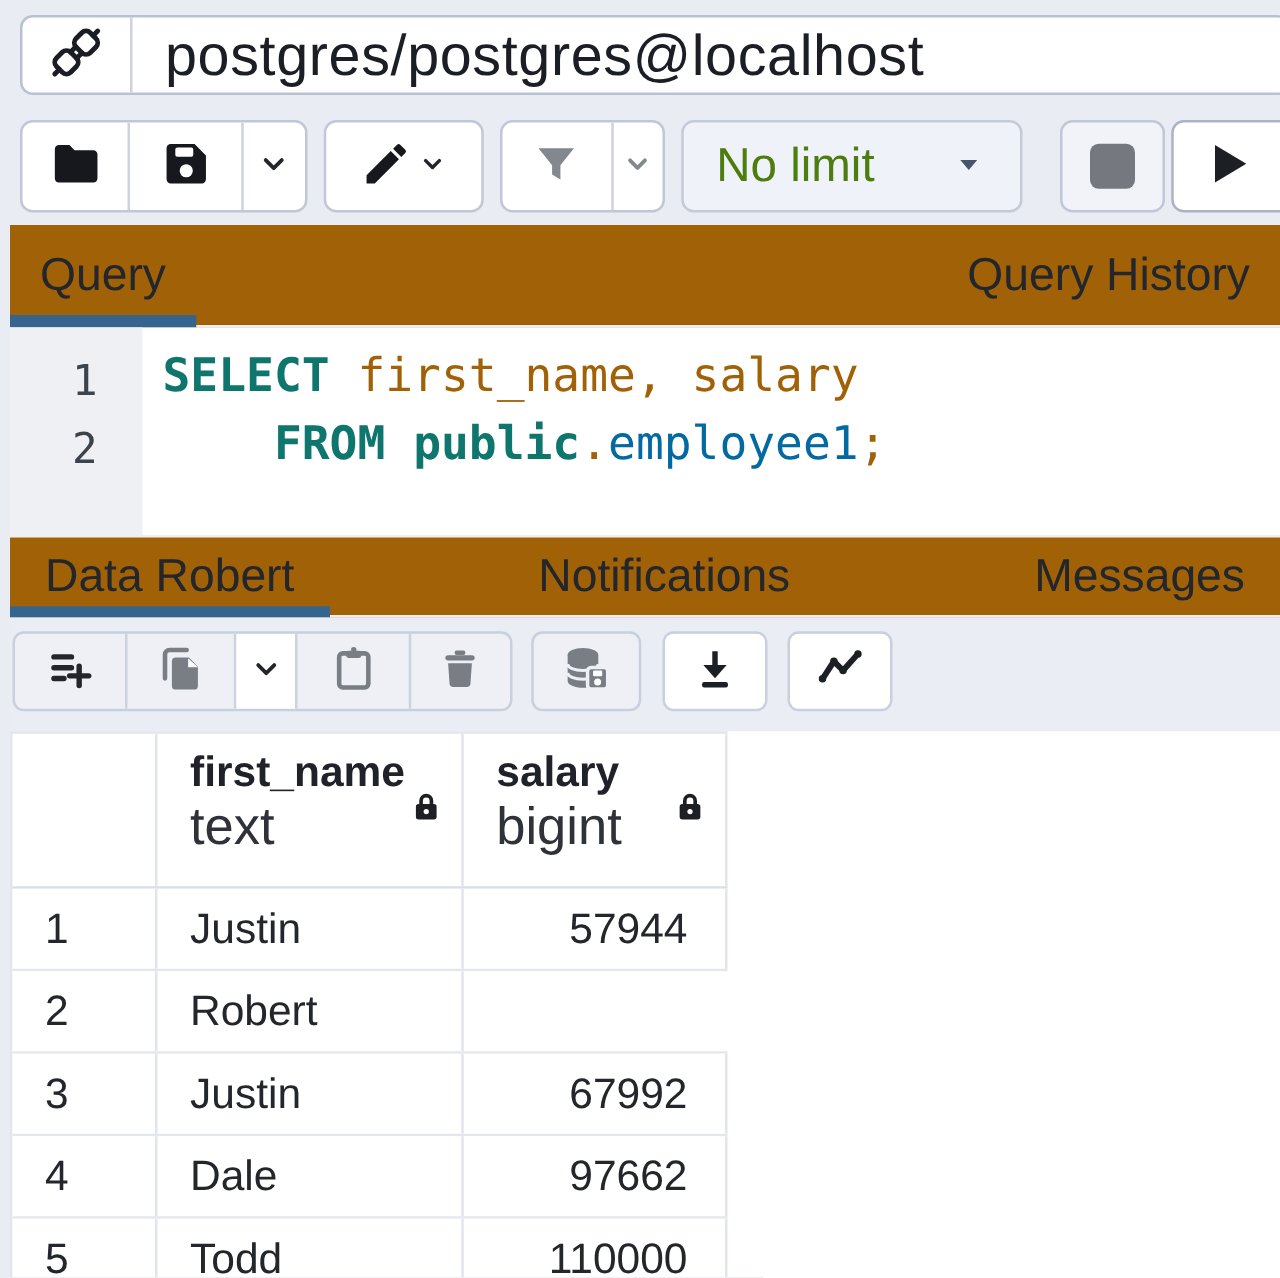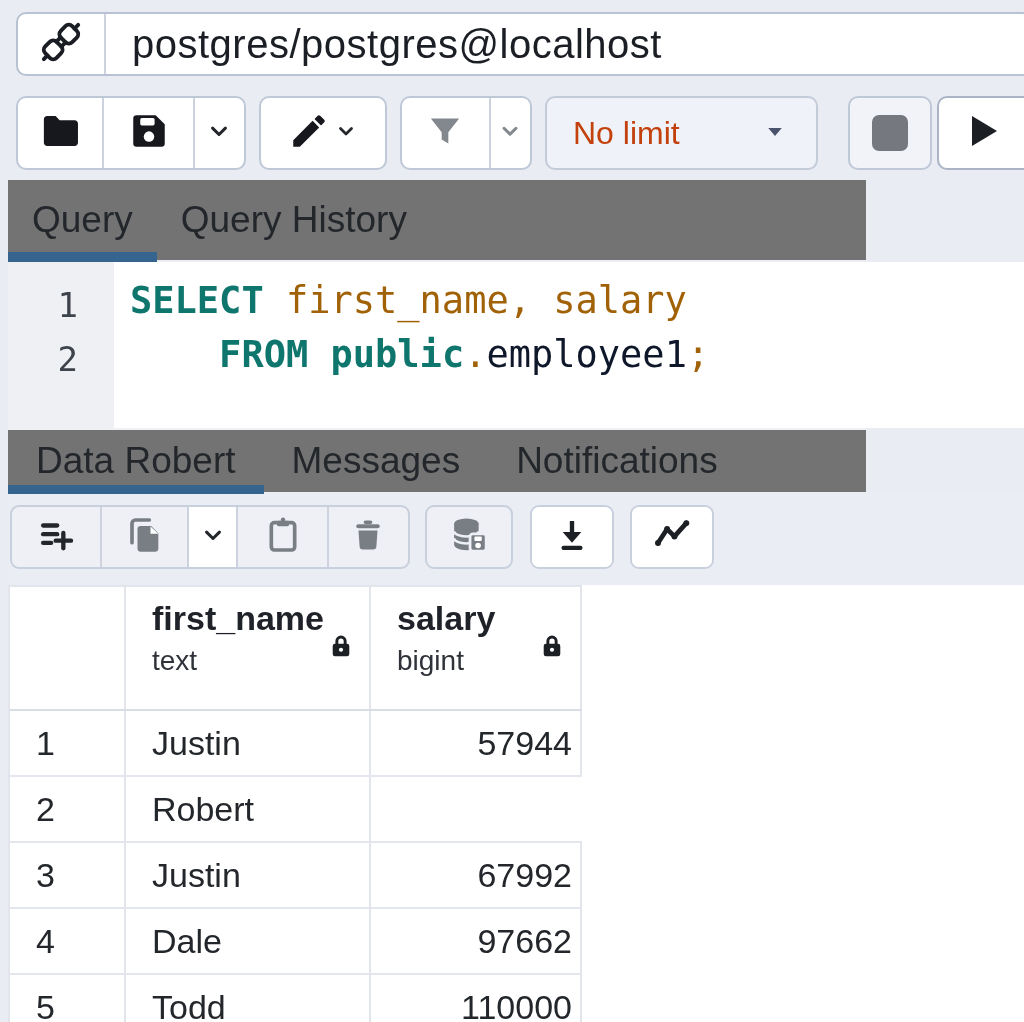--- a/index.html
+++ b/index.html
@@ -8,54 +8,54 @@
     background:#e9ecf2; font-family:"Liberation Sans", sans-serif; color:#1f2228;
   }
   .abs { position:absolute; box-sizing:border-box; }
 
   
   .conn-bar { left:16px; top:12px; width:1016px; height:64px; background:#fff;
     border:2px solid #b9c2d3; border-radius:10px; display:flex; }
   .conn-icon-box { width:86px; border-right:2px solid #ccd3df; display:flex;
     align-items:center; justify-content:center; }
   .conn-label { display:flex; align-items:center; padding-left:26px;
-    font-size:40px; color:#1b1e24; letter-spacing:.5px; white-space:nowrap; }
+    font-size:46px; color:#1b1e24; letter-spacing:.5px; white-space:nowrap; }
 
   
   .tb-group { top:96px; height:74px; background:#fff; border:2px solid #bfc8d7;
     border-radius:10px; display:flex; overflow:hidden; }
   .tb-seg { display:flex; align-items:center; justify-content:center; height:100%; }
   .tb-seg + .tb-seg { border-left:2px solid #ccd3df; }
   .limit-select { left:545px; top:96px; width:273px; height:74px; background:#f0f2f9;
     border:2px solid #c3cbd9; border-radius:10px; display:flex; align-items:center;
     justify-content:space-between; padding:0 26px; }
-  .limit-label { font-size:32px; color:#c2410c; white-space:nowrap; }
+  .limit-label { font-size:38px; color:#4d7c0f; white-space:nowrap; }
   .btn-light { background:#f1f3f8; }
   .stop-square { width:36px; height:36px; background:#75797f; border-radius:7px; }
 
   
-  .tabs-panel { left:8px; width:858px; background:#737373; display:flex; }
+  .tabs-panel { left:8px; width:1016px; background:#a16207; display:flex;justify-content:space-between; }
   .query-tabs { top:180px; height:82px; border-bottom:2px solid #eceef3; }
   .out-tabs   { top:428px; height:66px; border-top:2px solid #eef0f4; border-bottom:2px solid #eceef3; }
   .tab { display:flex; align-items:center; padding:0 24px; font-size:37px;
     color:#23262b; position:relative; white-space:nowrap; cursor:default; }
   .out-tabs .tab { padding:0 28px; }
   .tab.active::after { content:""; position:absolute; left:0; right:0; bottom:-2px;
     height:10px; background:#35658f; }
   .out-tabs .tab.active::after { height:9px; }
 
   
   .editor { left:8px; top:262px; width:1016px; height:166px; background:#fff; display:flex; }
   .gutter { width:106px; background:#eef0f4; padding:16px 36px 0 0; text-align:right;
     font-family:"DejaVu Sans Mono", monospace; font-size:34px; color:#3d434b;
     line-height:54px; box-sizing:border-box; }
   .code { padding:12px 0 0 16px; font-family:"DejaVu Sans Mono", monospace;
     font-size:37px; line-height:54px; white-space:pre; color:#1f2228; }
   .tok-keyword { color:#0f766e; font-weight:bold; }
-  .tok-identifier { color:#0f172a; }
+  .tok-identifier { color:#0369a1; }
   .tok-plain { color:#a16207; }
 
   
   .res-toolbar { left:8px; top:494px; width:1016px; height:91px; background:#eaedf3; }
   .rt-group { position:absolute; top:11px; height:64px; background:#eef0f6;
     border:2px solid #c9d0dd; border-radius:9px; display:flex; overflow:hidden; box-sizing:border-box; }
   .rt-seg { display:flex; align-items:center; justify-content:center; height:100%; }
   .rt-seg + .rt-seg { border-left:2px solid #ccd3df; }
   .rt-white { background:#fff; }
 
@@ -63,28 +63,28 @@
   .results-bg { left:8px; top:585px; width:1016px; height:437px; background:#fff; }
   .grid { position:absolute; left:0; top:0; width:574px; border-left:2px solid #e2e5ec;
     border-top:2px solid #e2e5ec; box-sizing:border-box; }
   .g-header { display:flex; height:124px; border-bottom:2px solid #d9dde5; box-sizing:border-box; }
   .g-hcell { box-sizing:border-box; border-right:2px solid #e2e5ec; position:relative;
     padding:8px 0 0 26px; }
   .g-hcell.num { width:116px; padding-left:0; }
   .g-hcell.c1 { width:245px; }
   .g-hcell.c2 { width:211px; }
   .g-hname { font-size:34px; font-weight:bold; color:#1f2228; line-height:46px; white-space:nowrap; }
-  .g-htype { font-size:28px; color:#2f3339; line-height:40px; }
+  .g-htype { font-size:42px; color:#2f3339; line-height:40px; }
   .g-lock { position:absolute; right:14px; top:50%; transform:translateY(-50%); }
   .g-row { display:flex; height:66px; border-bottom:2px solid #e3e6ec; box-sizing:border-box; background:#fff; }
   .g-cell { box-sizing:border-box; border-right:2px solid #e2e5ec; display:flex;
     align-items:center; font-size:34px; color:#23262b; padding-left:26px; }
   .g-cell.num { width:116px; }
   .g-cell.name { width:245px; }
-  .g-cell.salary { width:211px; justify-content:flex-end; padding-left:0; padding-right:8px; }
+  .g-cell.salary { width:211px; justify-content:flex-end; padding-left:0; padding-right:30px; }
 </style>
 </head>
 <body>
 
 <div class="app">
 
   <div class="abs conn-bar">
     <div class="conn-icon-box">
       <span>
         <svg width="52" height="52" viewBox="0 0 24 24">
@@ -200,24 +200,24 @@
         <div>2</div>
       </div>
     <div class="code"><div><span class="tok-keyword">SELECT</span><span class="tok-plain"> first_name, salary</span></div><div><span class="tok-plain">    </span><span class="tok-keyword">FROM</span><span class="tok-plain"> </span><span class="tok-keyword">public</span><span class="tok-plain">.</span><span class="tok-identifier">employee1</span><span class="tok-plain">;</span></div></div>
   </div>
 
   <div class="abs tabs-panel out-tabs">
     <div class="tab active">
       <span>Data Robert</span>
     </div>
     <div class="tab">
+      <span>Notifications</span>
+    </div>
+    <div class="tab">
       <span>Messages</span>
-    </div>
-    <div class="tab">
-      <span>Notifications</span>
     </div>
   </div>
 
   <div class="abs res-toolbar">
     <div class="rt-group" style="left:2px; width:400px;">
       <div class="rt-seg" style="width:90px;">
         <span>
           <svg width="40" height="40" viewBox="0 0 24 24">
             <g fill="#23262b">
                 <rect x="3" y="5" width="11" height="2.6" rx="1.3"></rect>

